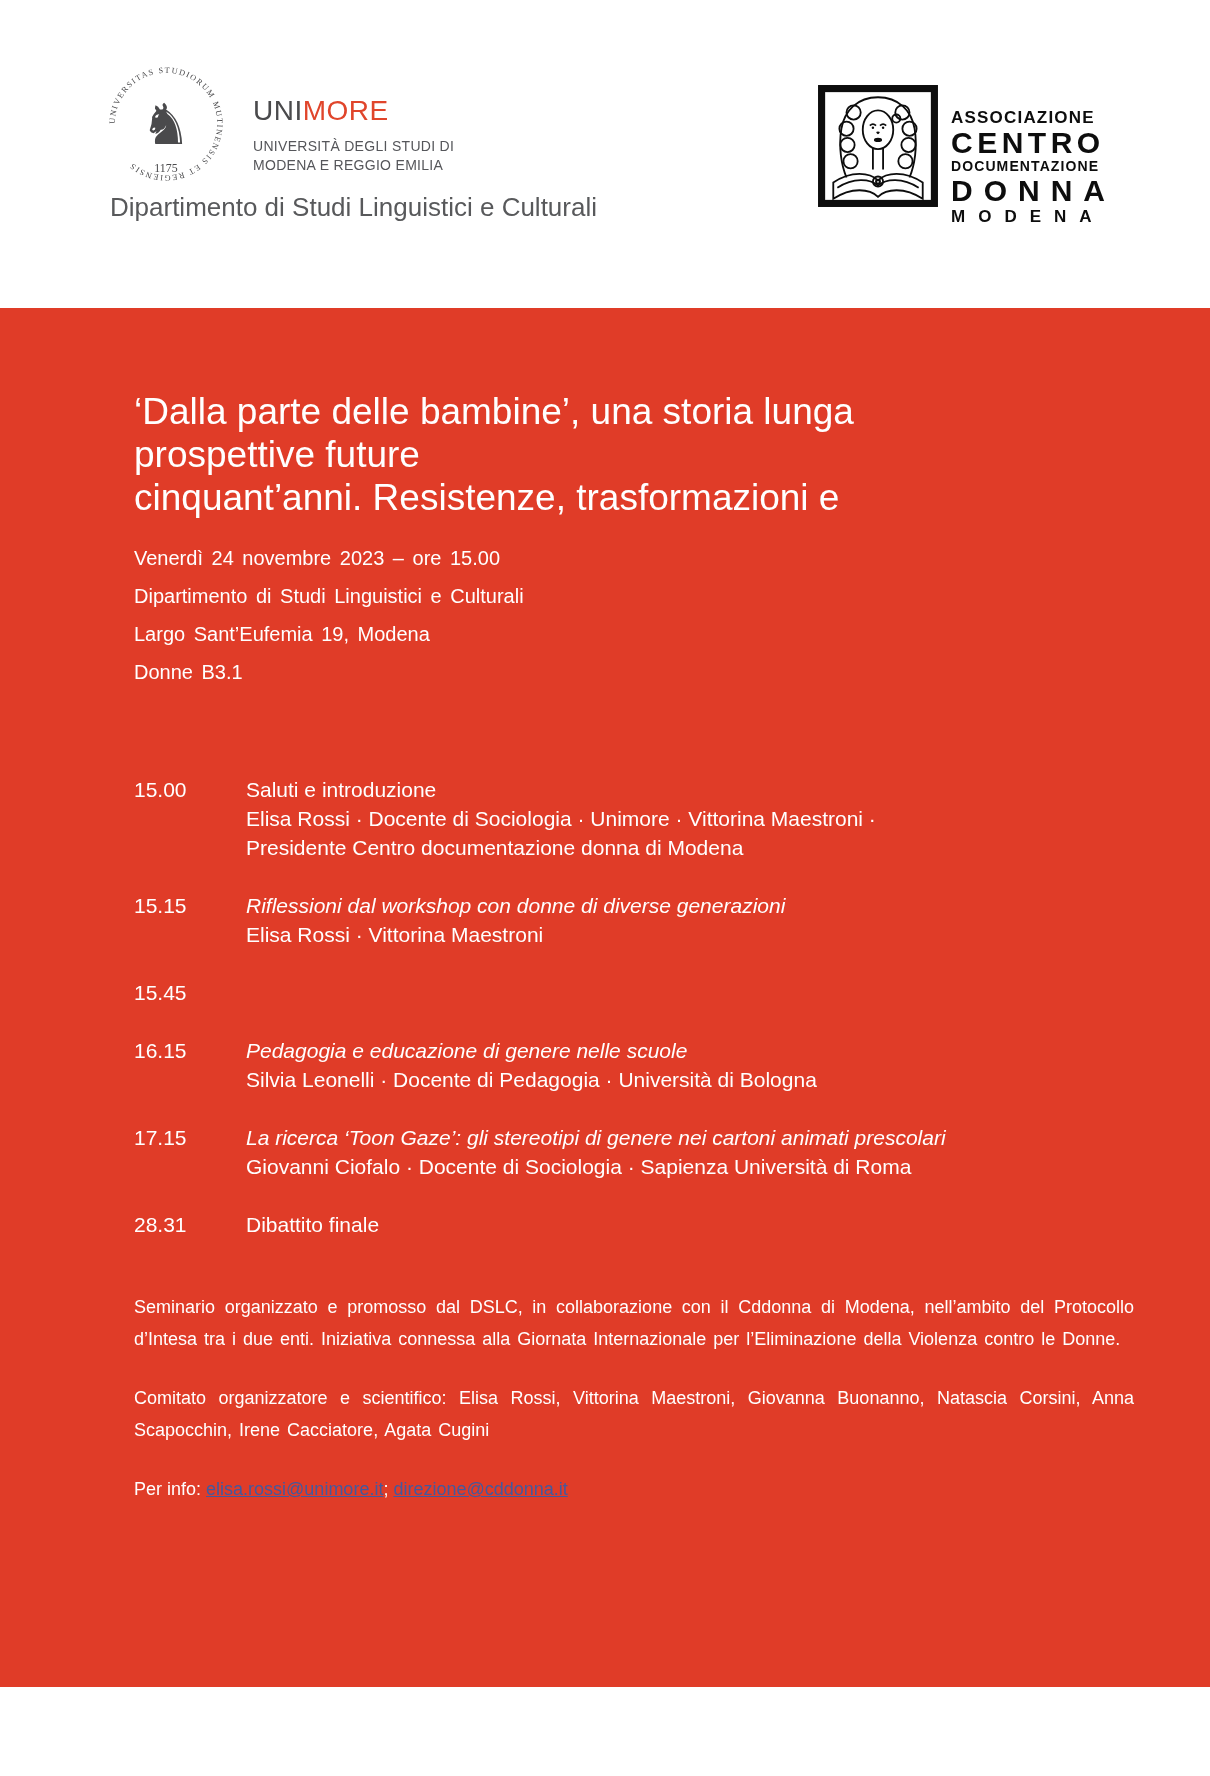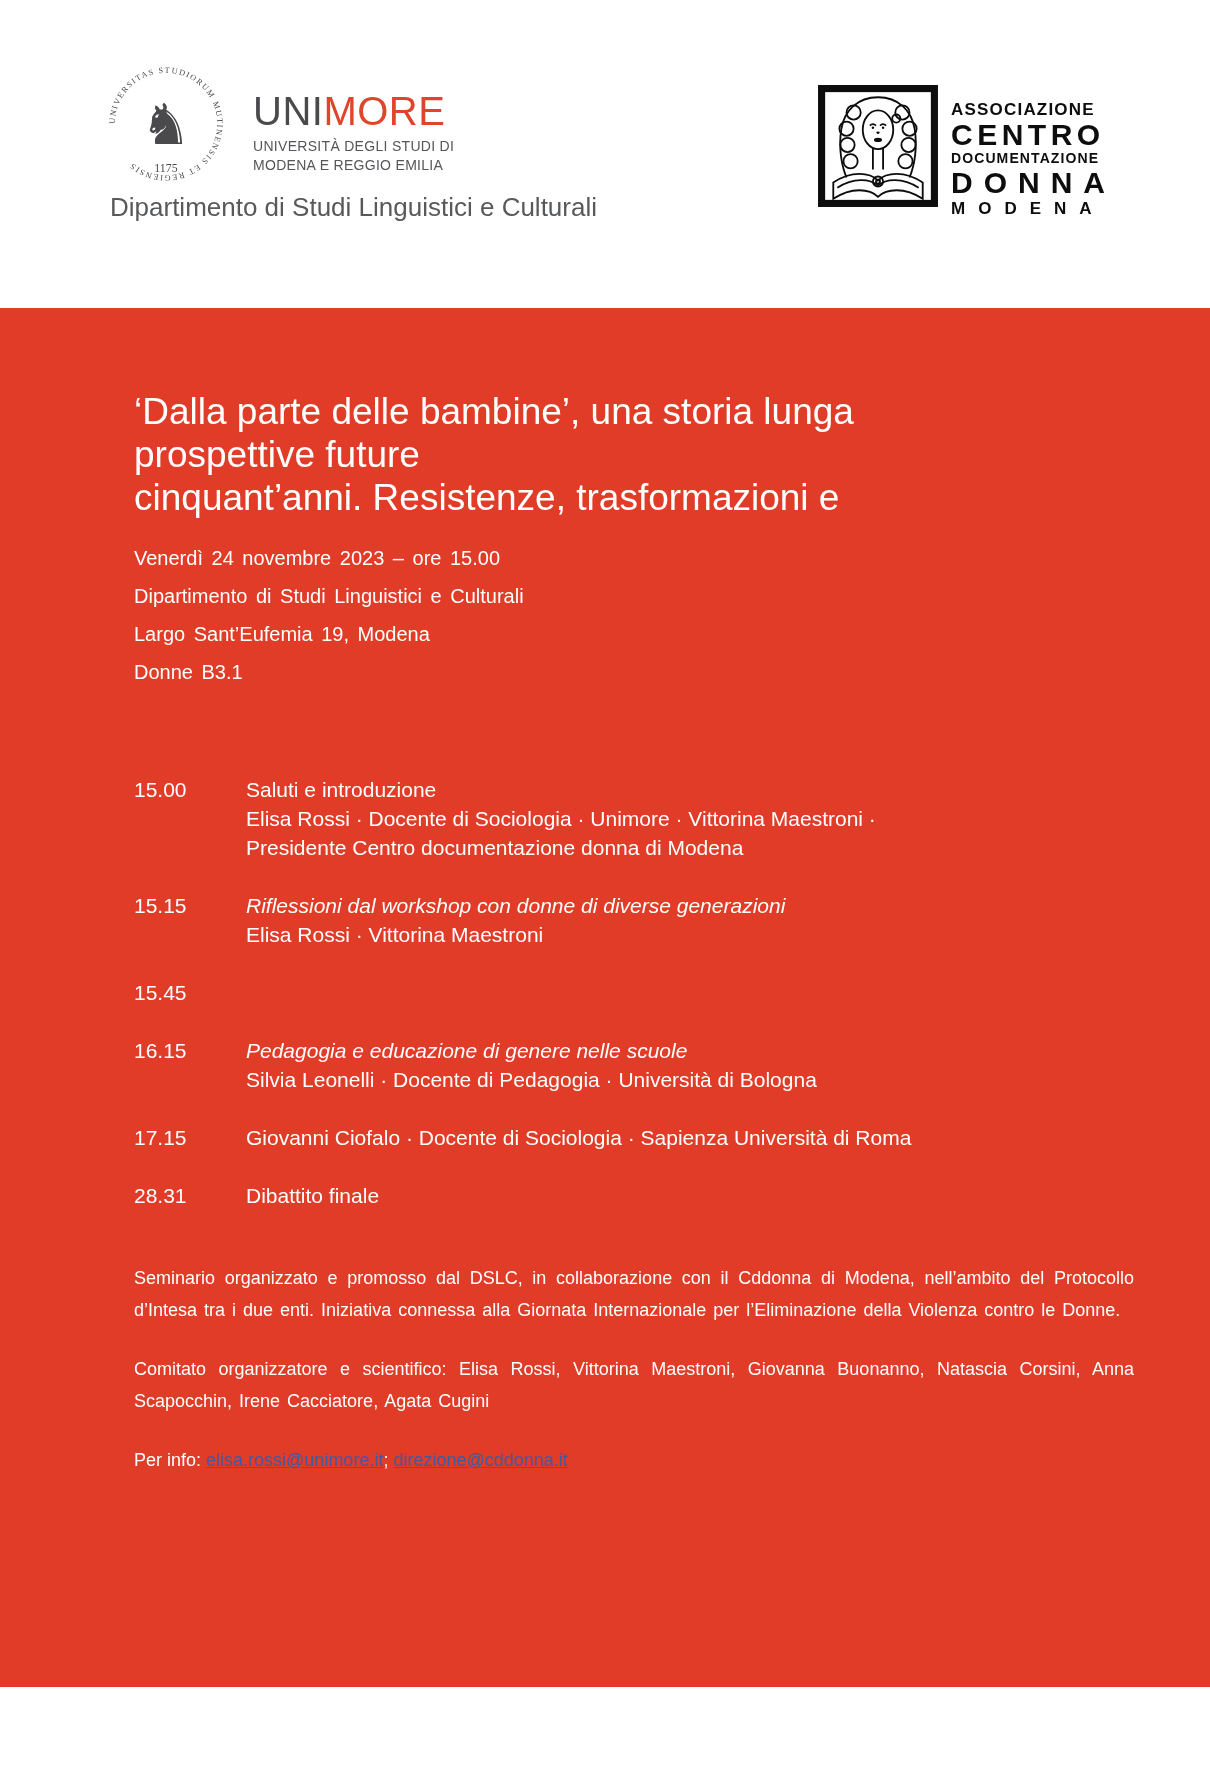--- a/index.html
+++ b/index.html
@@ -5,27 +5,27 @@
   html,body { margin:0; padding:0; background:#ffffff; }
   .page {
     position:relative; width:1210px; height:1776px; background:#ffffff;
     font-family:"Liberation Sans", sans-serif; overflow:hidden;
     -webkit-font-smoothing:antialiased;
   }
 
   
   .seal { position:absolute; left:102px; top:60px; }
   .um-word { position:absolute; left:253px; top:90px; }
-  .um-name { font-size:40px; line-height:42px; color:#4a4a4c; letter-spacing:0.5px; }
+  .um-name { font-size:28px; line-height:42px; color:#4a4a4c; letter-spacing:0.5px; }
   .um-name .more { color:#e0452b; }
   .um-sub { margin-top:5px; font-size:14px; line-height:19px; color:#55565a; letter-spacing:0.3px; }
 
   .cdd-logo { position:absolute; left:817px; top:84px; }
   .cdd-text { position:absolute; left:951px; top:100px; color:#0d0d0d; width:160px; }
-  .cdd-l0 { font-size:17px; font-weight:700; letter-spacing:1.2px; line-height:20px; }
+  .cdd-l0 { font-size:17px; font-weight:700; letter-spacing:1.2px; line-height:20px;margin-top:8px; }
   .cdd-l1 { font-size:30px; font-weight:700; letter-spacing:4.5px; line-height:30px; }
   .cdd-l2 { font-size:14px; font-weight:700; letter-spacing:1.1px; line-height:17px; }
   .cdd-l3 { font-size:30px; font-weight:700; letter-spacing:11px; line-height:31px; }
   .cdd-l4 { font-size:17px; font-weight:700; letter-spacing:13px; line-height:22px; }
 
   .department { position:absolute; left:110px; top:192px; font-size:26px; color:#58595b; }
 
   
   .red-band { position:absolute; left:0; top:308px; width:1210px; height:1379px; background:#e03c28; color:#ffffff;padding-left:24px; }
   .band-inner { padding:82px 100px 0 110px; }
@@ -163,20 +163,21 @@
     <div class="body">
       <div class="stitle italic">Pedagogia e educazione di genere nelle scuole</div>
     <div class="speakers">Silvia Leonelli · Docente di Pedagogia · Università di Bologna</div>
             </div>
   </div>
 
 
   <div class="session">
     <div class="time">17.15</div>
     <div class="body">
+      <div class="stitle italic">La ricerca ‘Toon Gaze’: gli stereotipi di genere nei cartoni animati prescolari</div>
     <div class="speakers">Giovanni Ciofalo · Docente di Sociologia · Sapienza Università di Roma</div>
             </div>
   </div>
 
   <div class="session">
     <div class="time">28.31</div>
     <div class="body">
       <div class="stitle">Dibattito finale</div>
     </div>
   </div>

